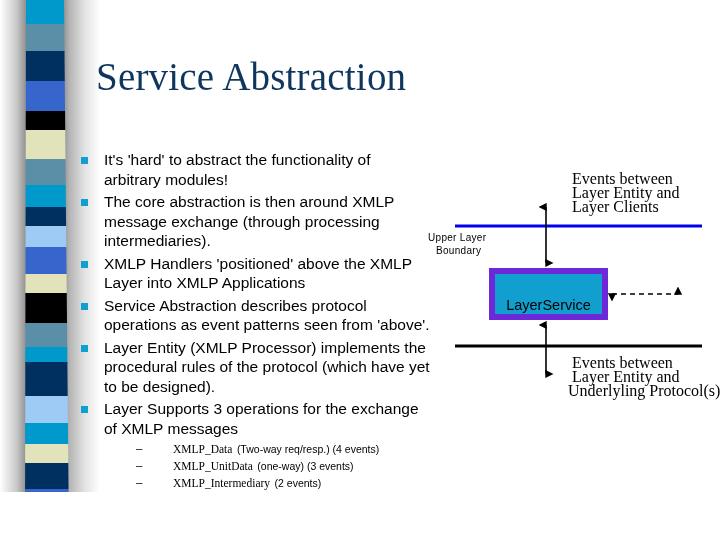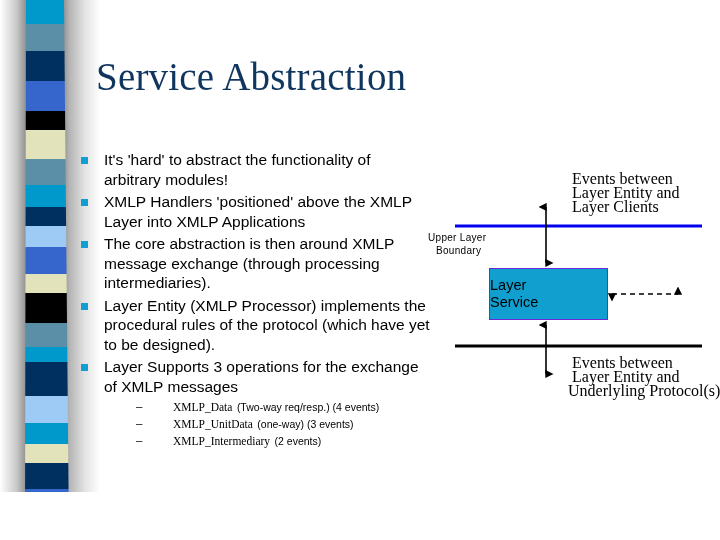--- a/index.html
+++ b/index.html
@@ -156,25 +156,24 @@
     letter-spacing: 0.3px;
     text-align: right;
   }
   #layer-entity-box {
     position: absolute;
     left: 69px;
     top: 108px;
     width: 119px;
     height: 52px;
     background: #109fcf;
-    border: 1px solid #6d28d9;
+    border: 6px solid #6d28d9;
     box-sizing: border-box;
     display: flex;
-    flex-direction: column;
-    align-items: flex-start;
+    align-items: flex-end;
     justify-content: center;
   }
   #layer-entity-box span {
     font-family: "Liberation Sans", sans-serif;
     font-size: 14.5px;
     line-height: 17px;
     color: #000000;
   }
   #diag-svg {
     position: absolute;
@@ -220,30 +219,31 @@
 
   <div id="bullets">
 
     <div class="bullet-row">
       <span class="bullet-marker"></span>
       <span class="bullet-text">It's 'hard' to abstract the functionality of arbitrary modules!</span>
     </div>
 
     <div class="bullet-row">
       <span class="bullet-marker"></span>
+      <span class="bullet-text">The core abstraction is then around XMLP message exchange (through processing intermediaries).</span>
+    </div>
+
+    <div class="bullet-row">
+      <span class="bullet-marker"></span>
       <span class="bullet-text">XMLP Handlers 'positioned' above the XMLP Layer into XMLP Applications</span>
     </div>
 
     <div class="bullet-row">
       <span class="bullet-marker"></span>
-      <span class="bullet-text">The core abstraction is then around XMLP message exchange (through processing intermediaries).</span>
-    </div>
-
-    <div class="bullet-row">
-      <span class="bullet-marker"></span>
+      <span class="bullet-text">Service Abstraction describes protocol operations as event patterns seen from 'above'.</span>
     </div>
 
     <div class="bullet-row">
       <span class="bullet-marker"></span>
       <span class="bullet-text">Layer Entity (XMLP Processor) implements the procedural rules of the protocol (which have yet to be designed).</span>
     </div>
 
     <div class="bullet-row">
       <span class="bullet-marker"></span>
       <span class="bullet-text">Layer Supports 3 operations for the exchange of XMLP messages</span>

